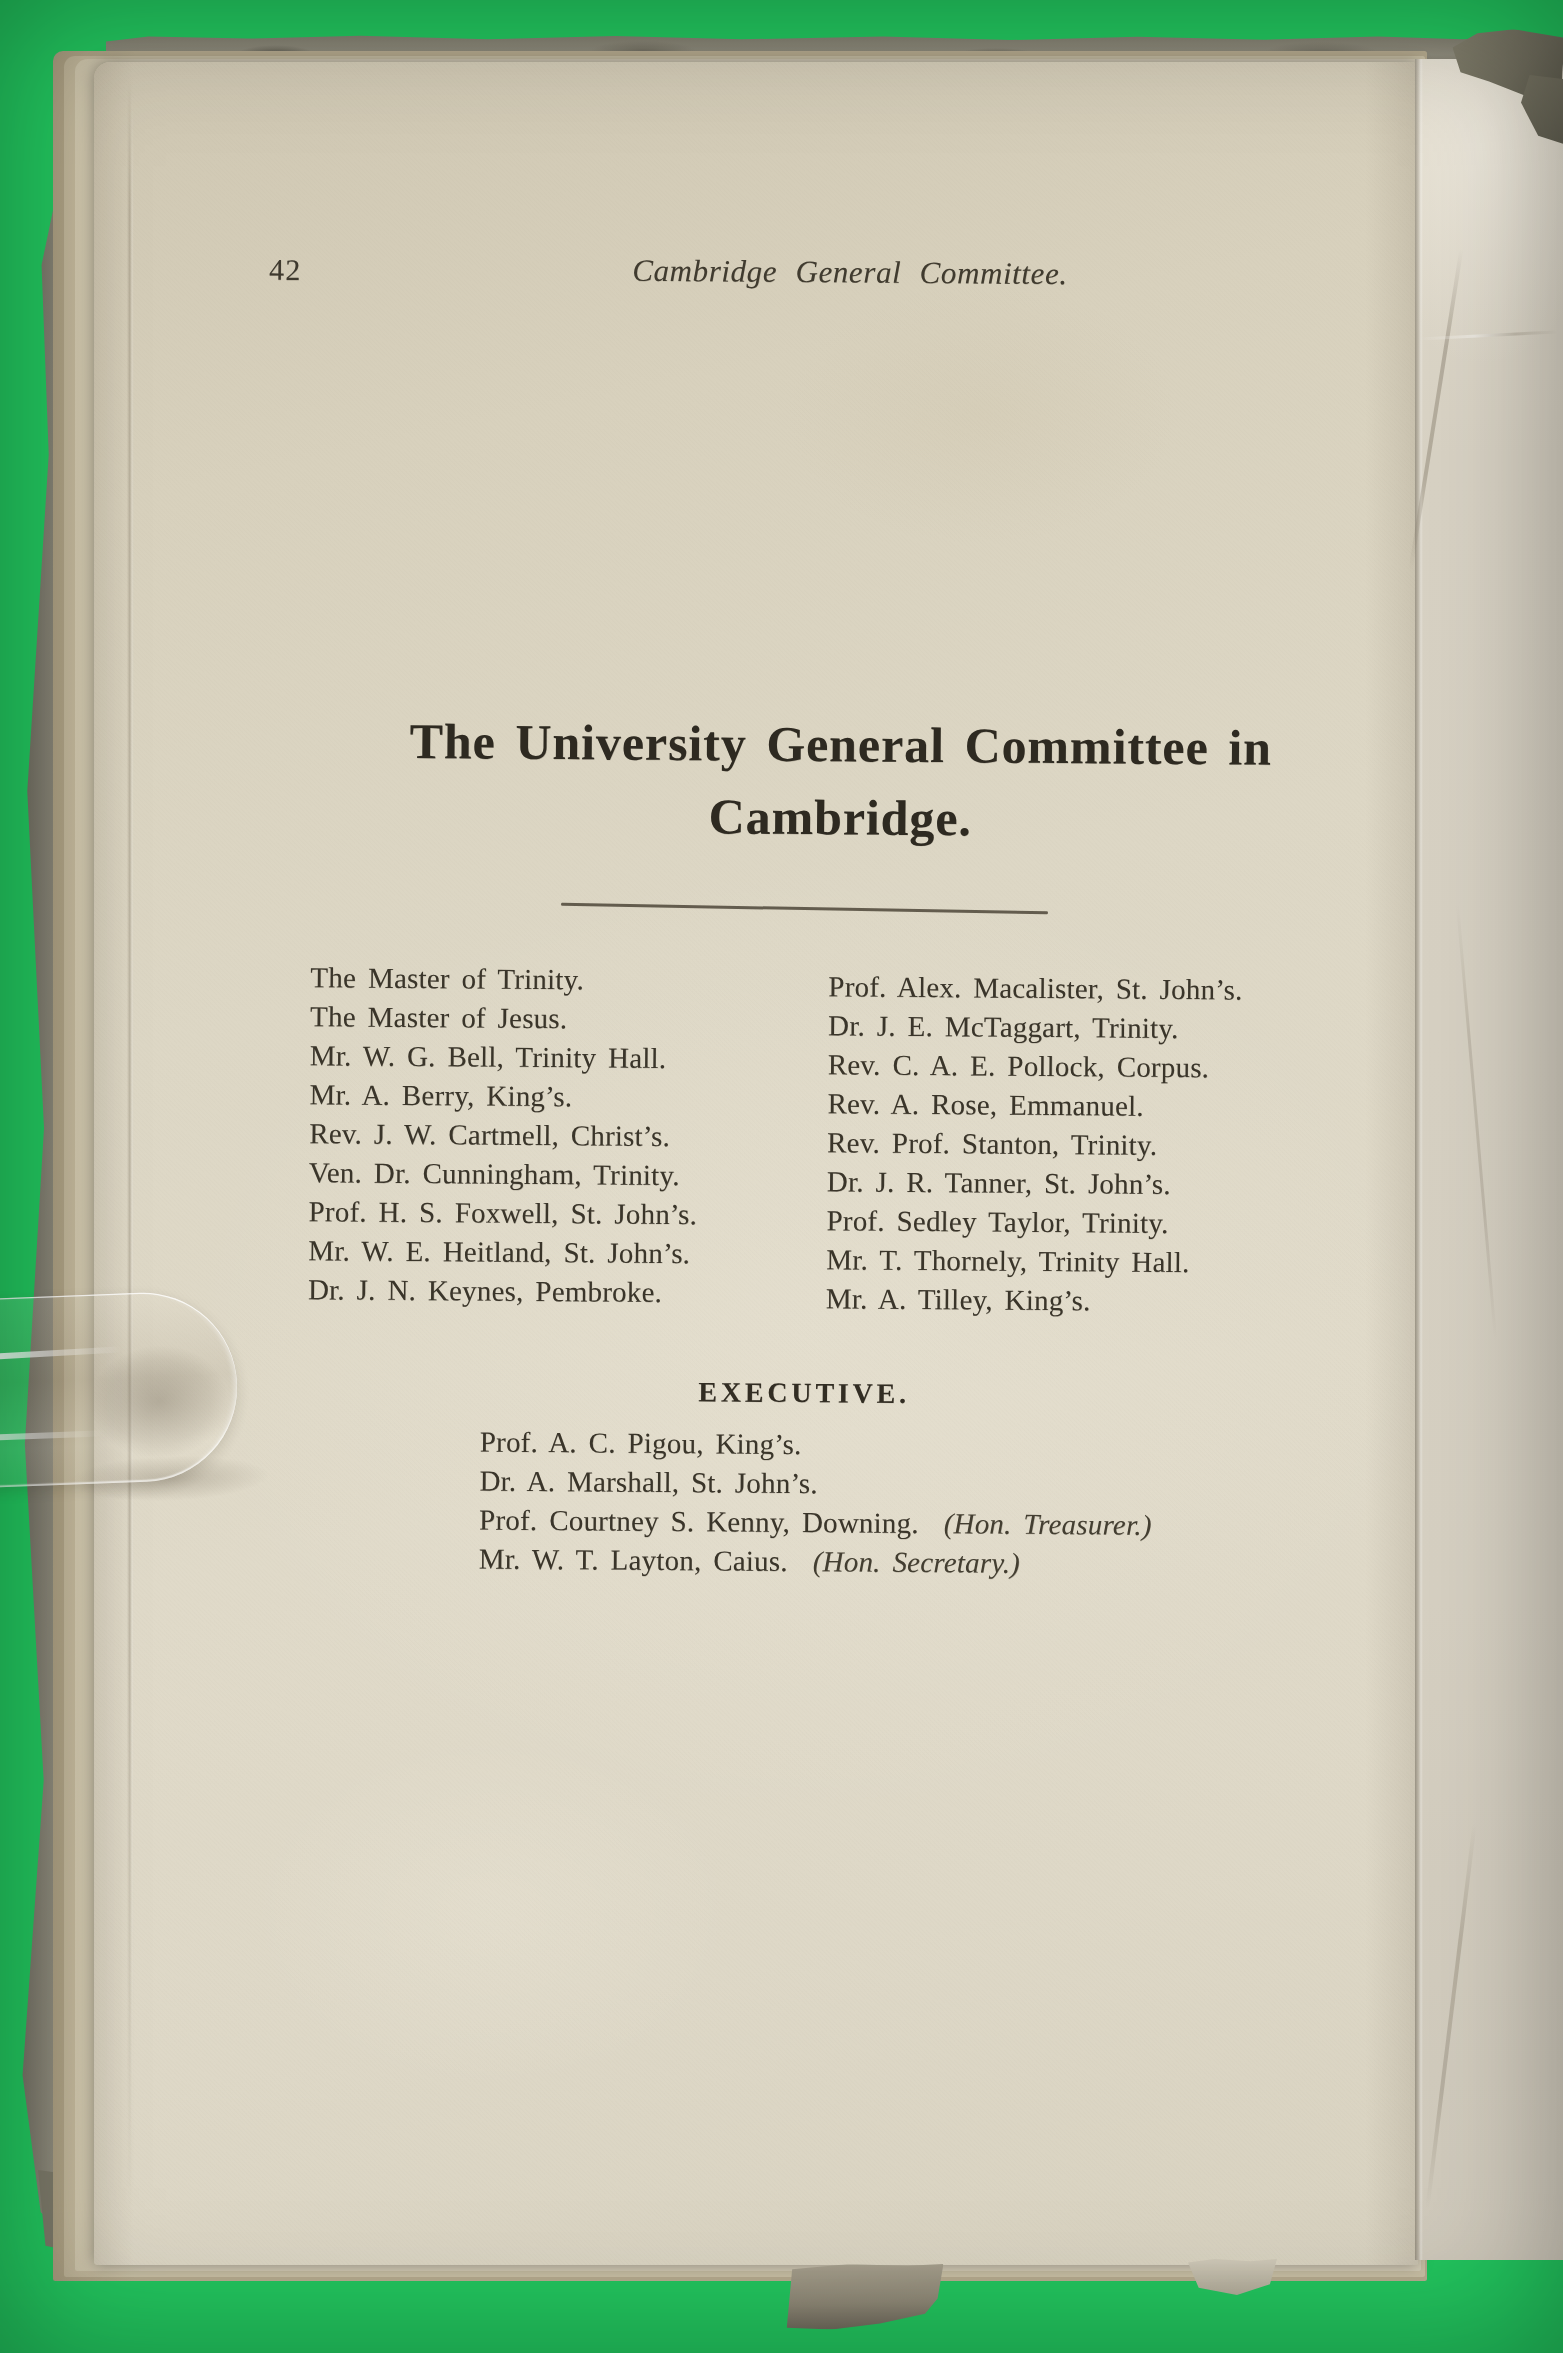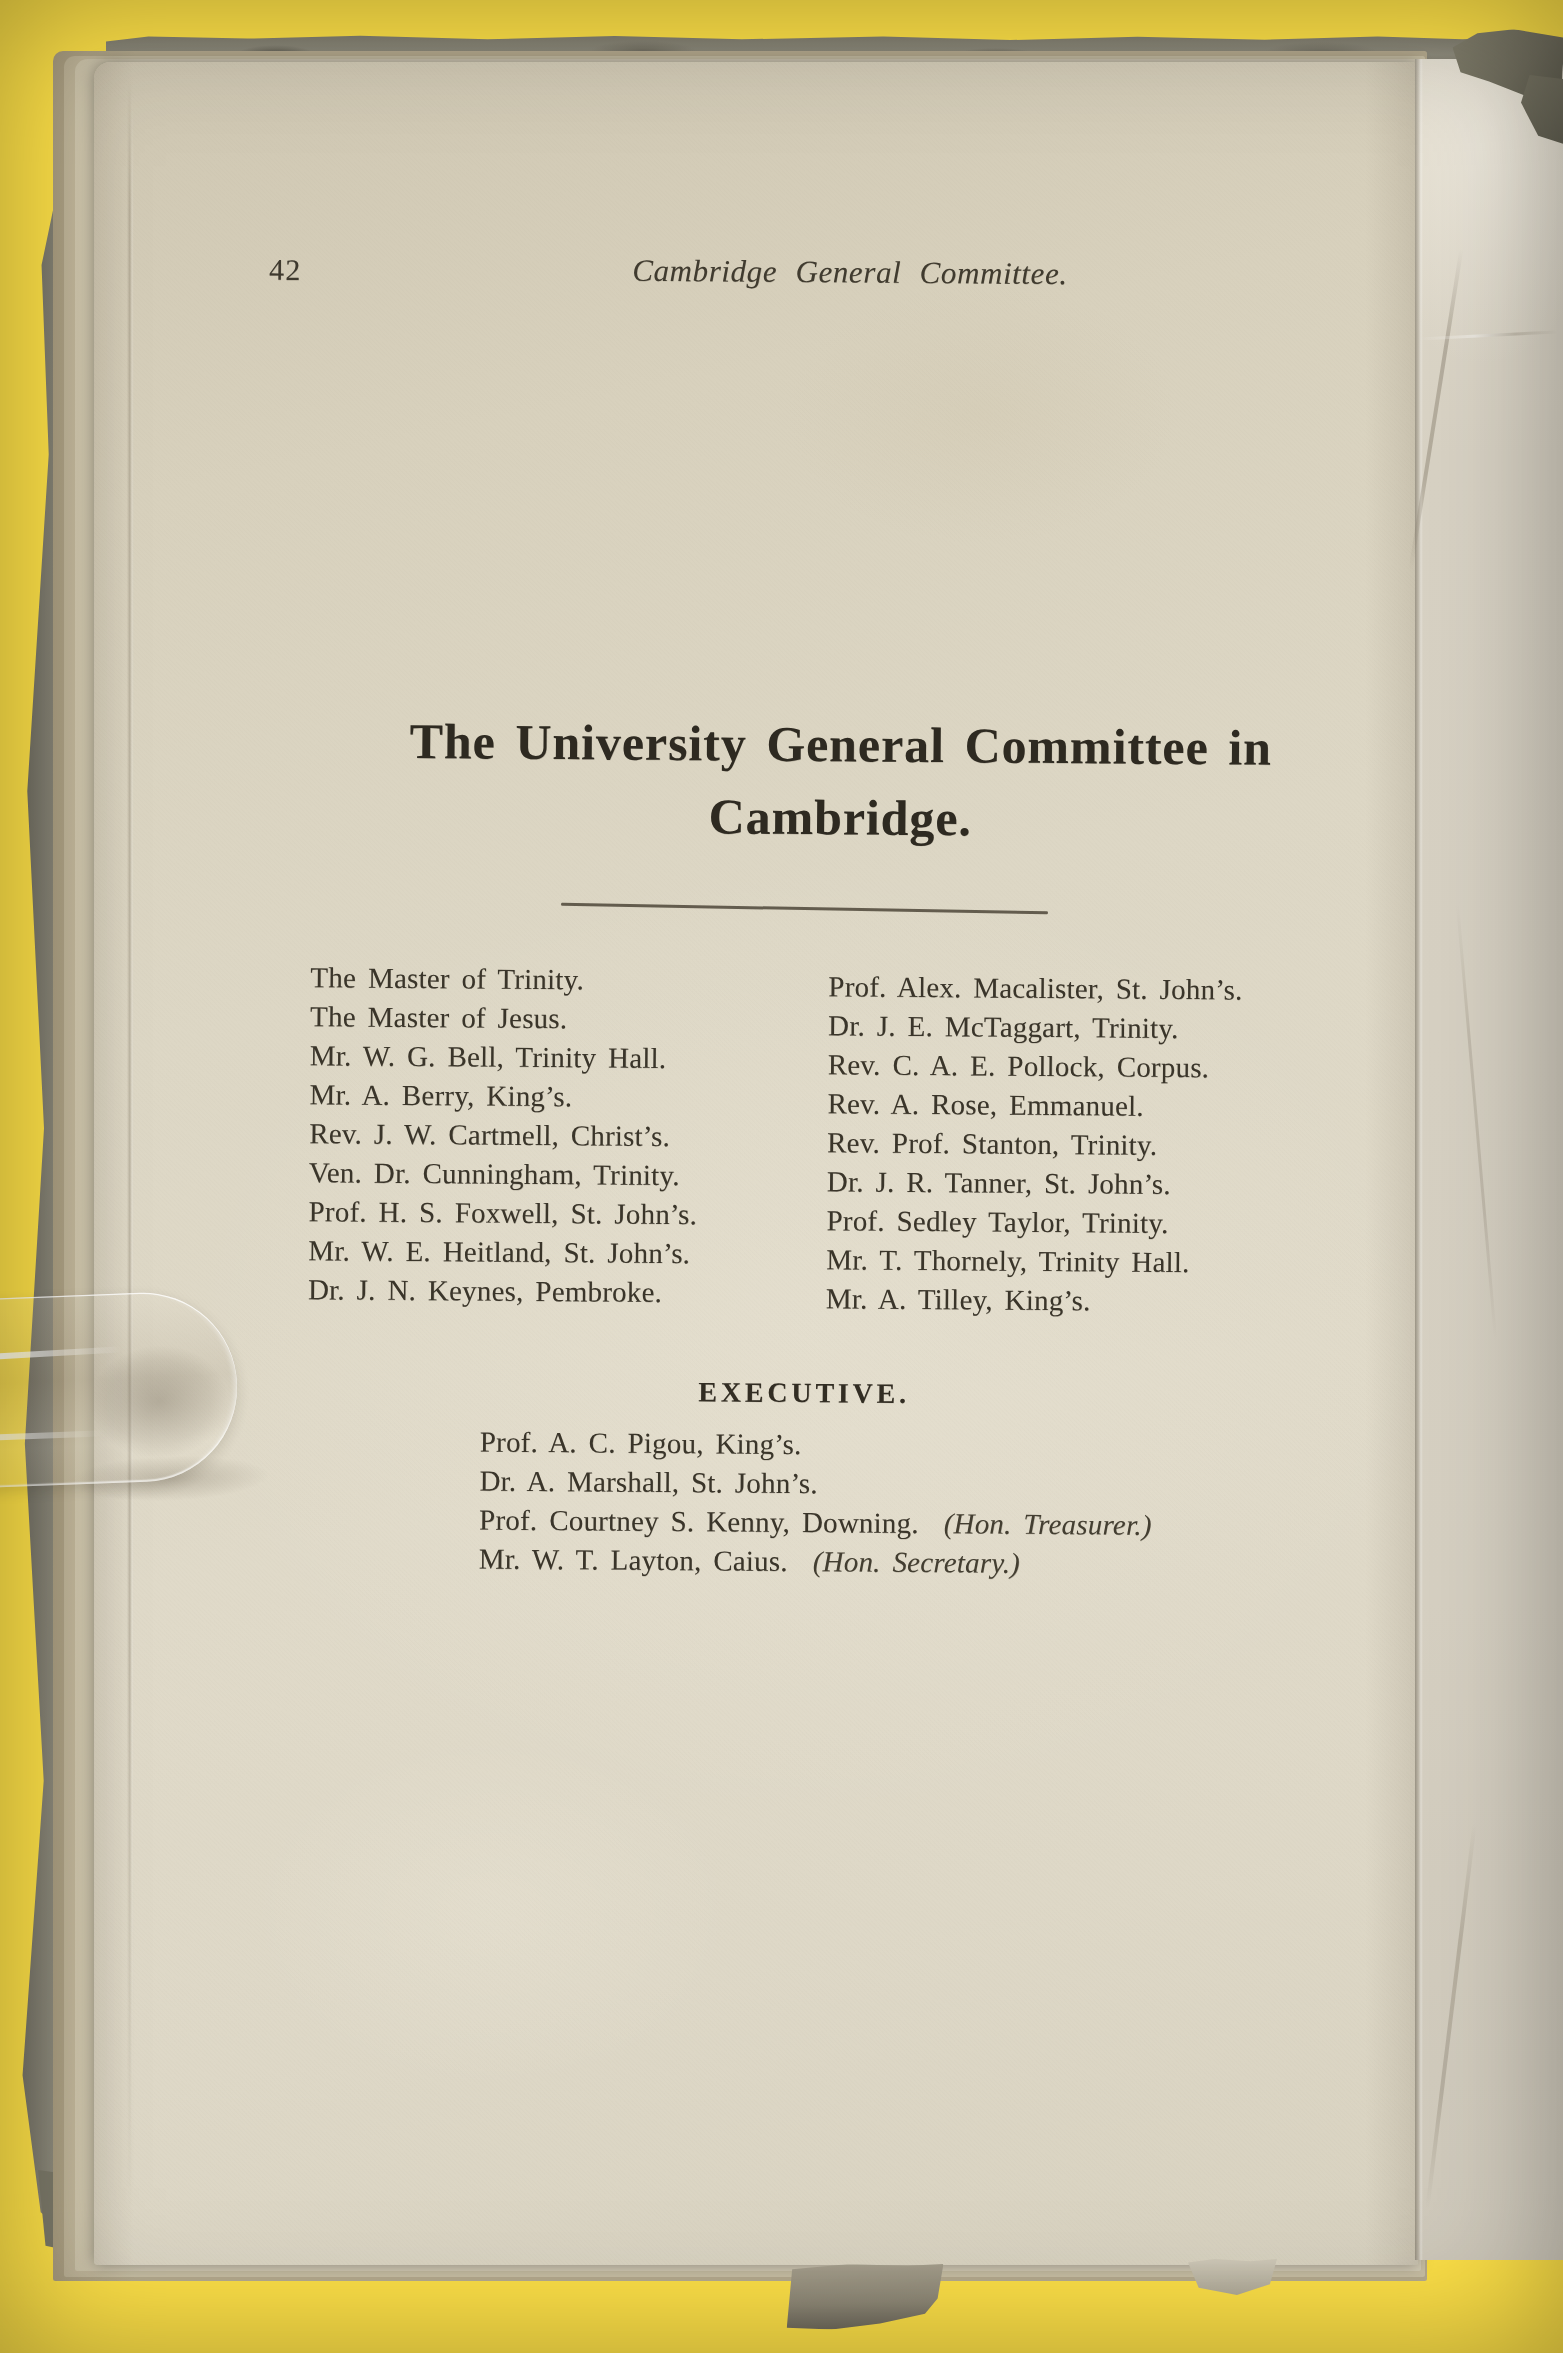--- a/index.html
+++ b/index.html
@@ -1,18 +1,18 @@
 <!DOCTYPE html>
 <html style="font-size:10px"><head>
 <meta charset="utf-8">
 <style>
   html,body{margin:0;padding:0;background:#000;}
   .stage{
     position:relative;width:1563px;height:2354px;overflow:hidden;
-    background:#fde047;
+    background:#22c55e;
     font-family:"Liberation Serif","DejaVu Serif",serif;
   }
   
   .cover-left{
     position:absolute;left:16.3px;top:139px;width:106px;height:2105px;z-index:1;
     background:linear-gradient(to right,#6d6a5e,#8f8c7d 45%,#9a9788 70%,#84816f);
     clip-path:polygon(42% 0,100% 1%,100% 100%,68% 100%,30% 98.5%,12% 92%,30% 78%,10% 62%,26% 47%,8% 31%,26% 15%,18% 6%);
     transform:rotate(.4deg);
   }
   .cover-top{

